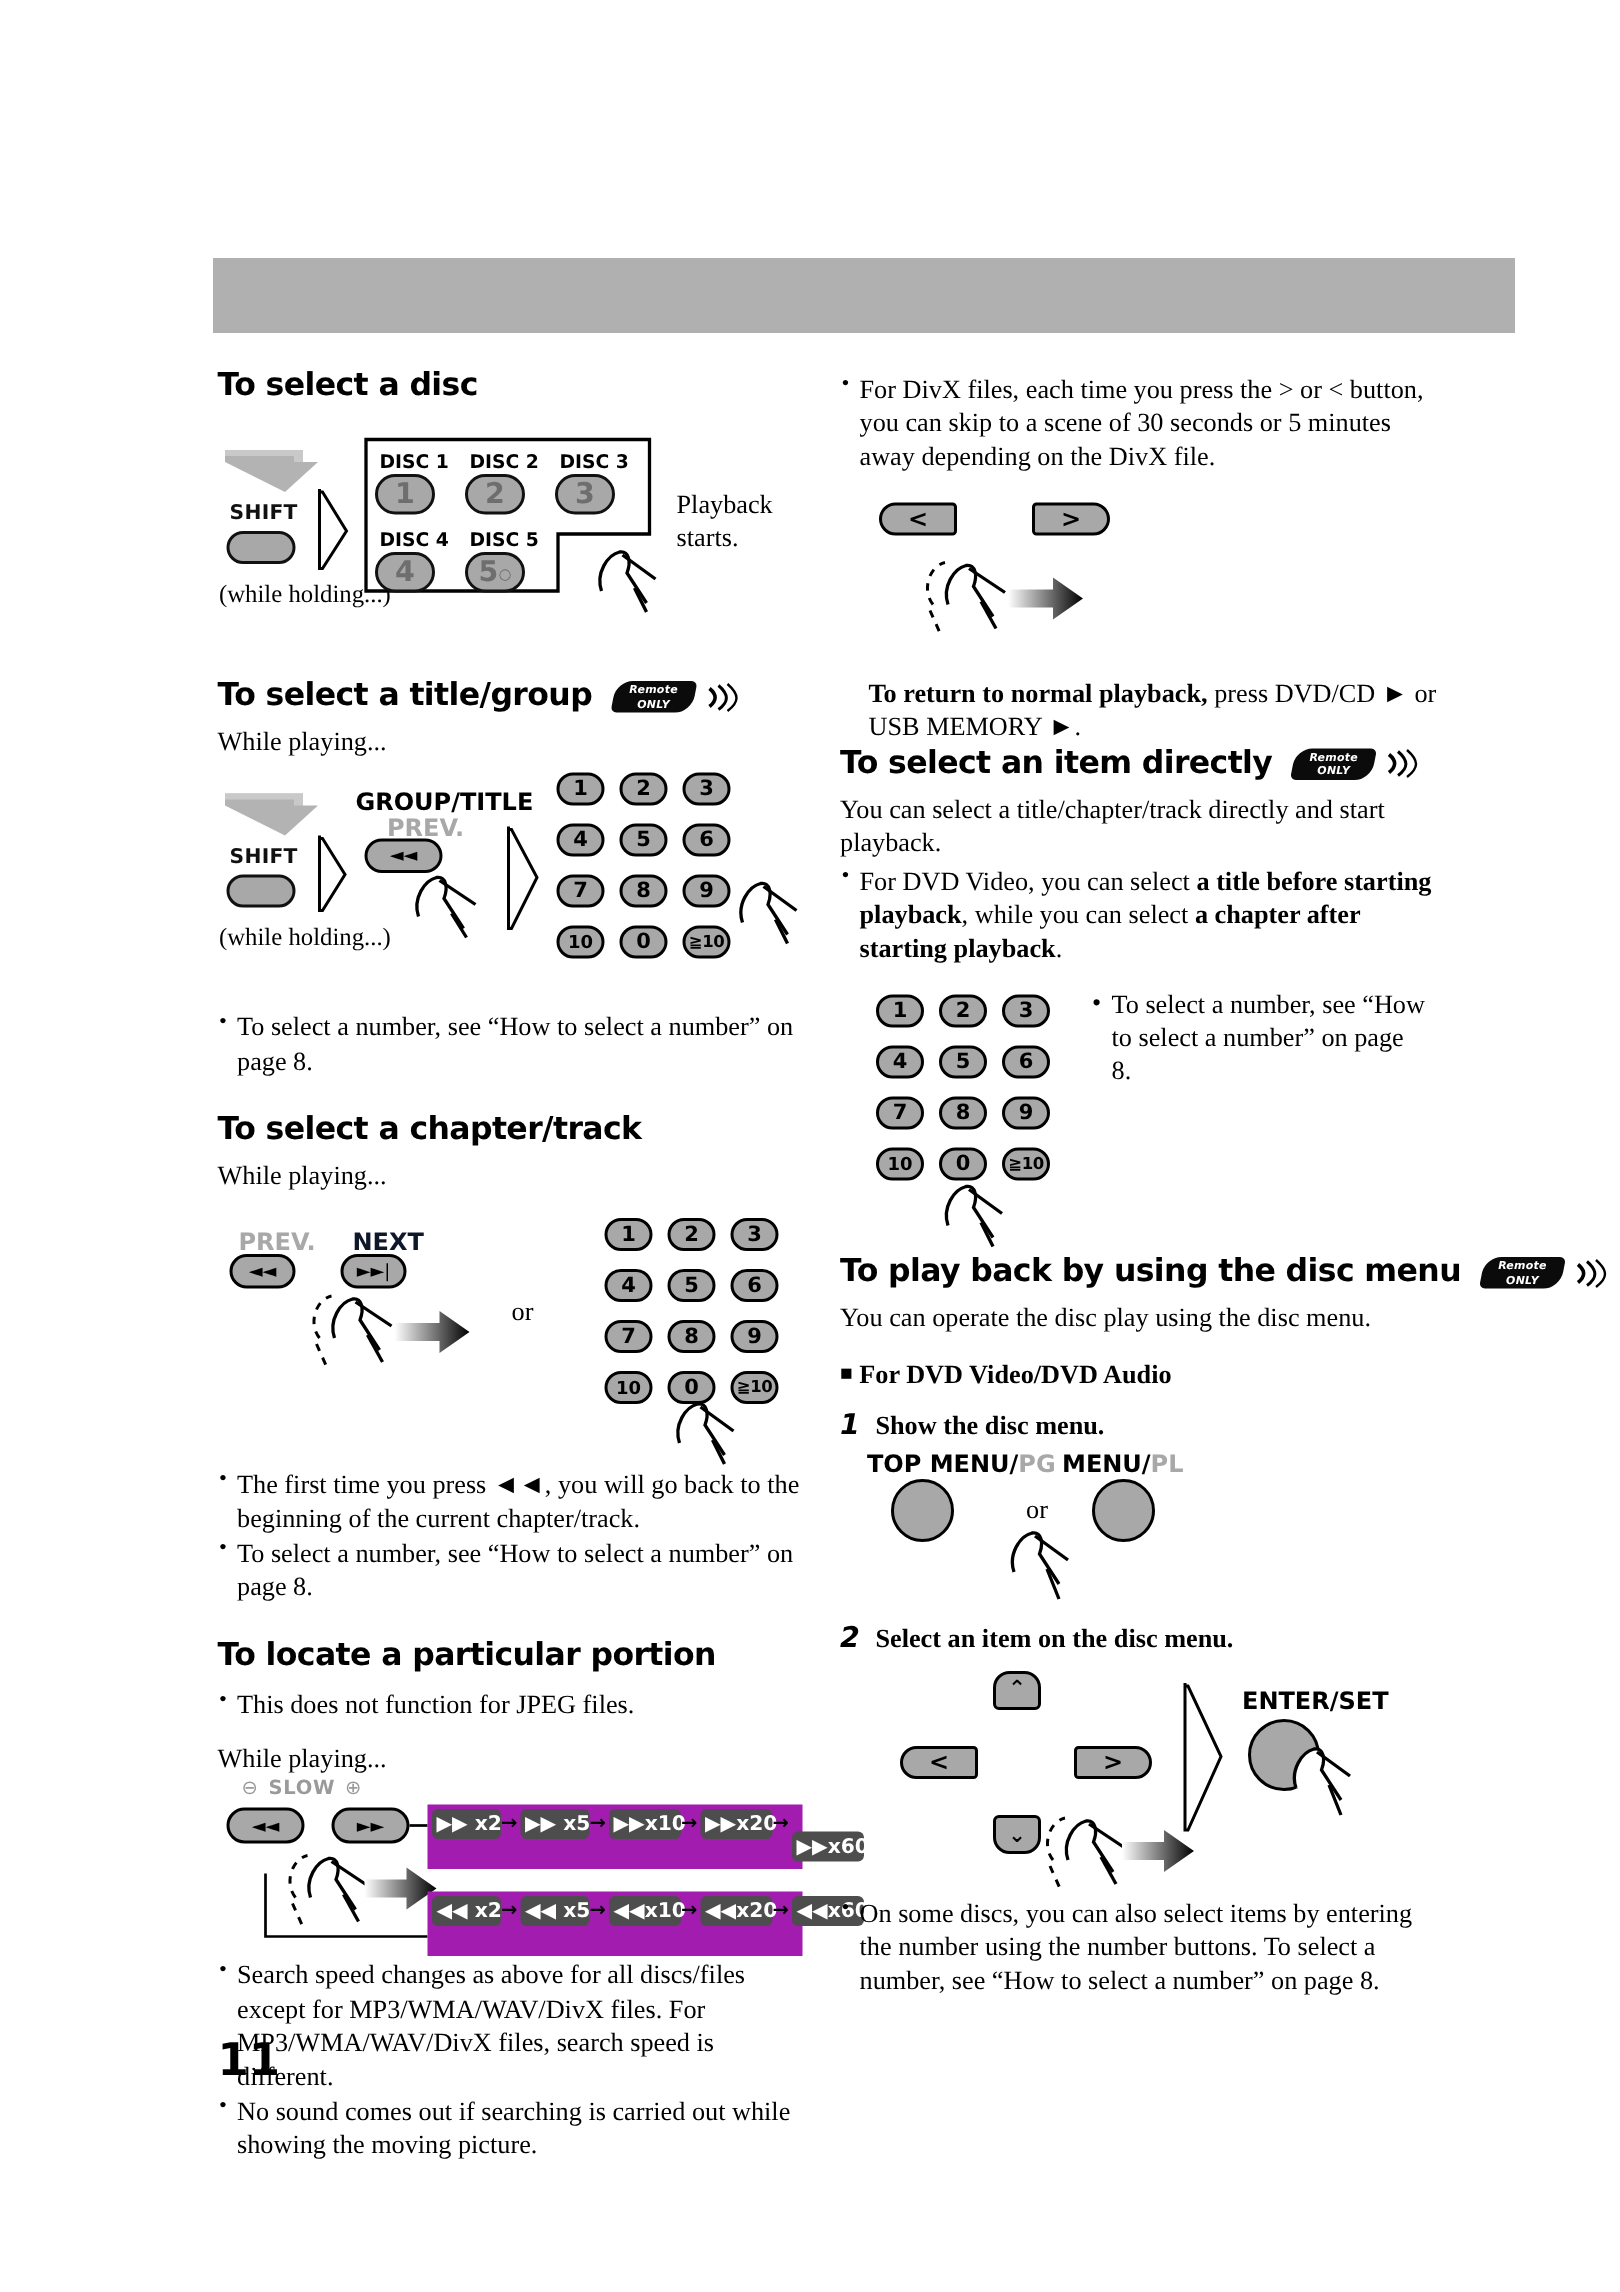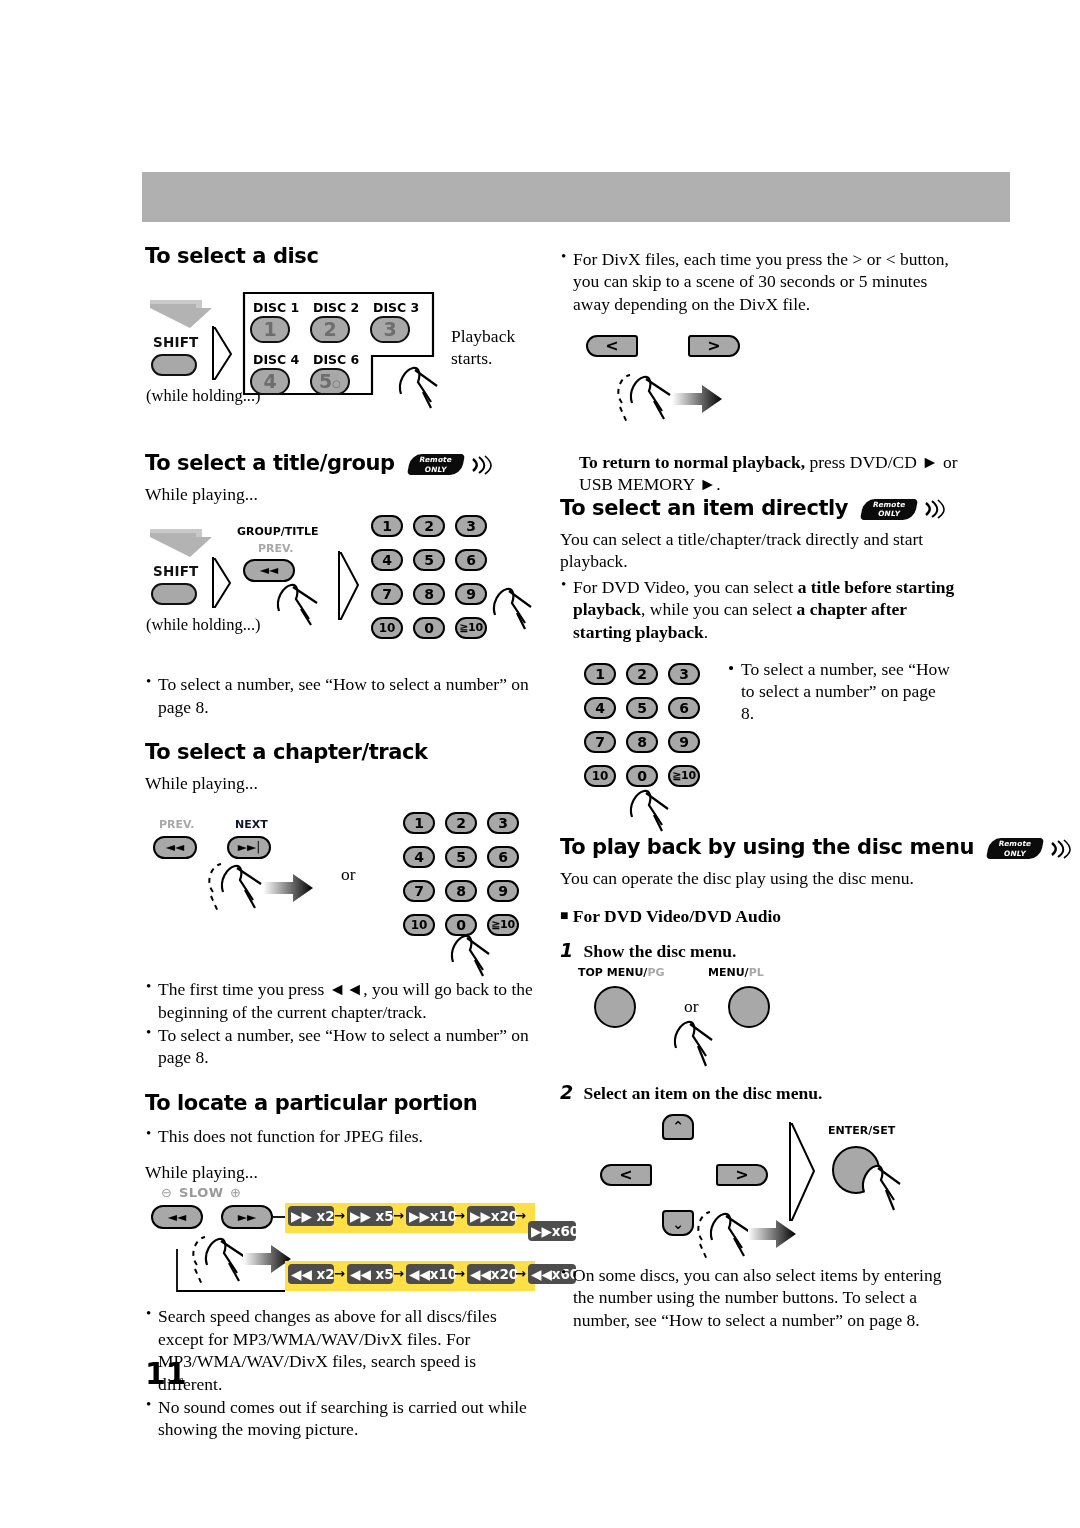--- a/index.html
+++ b/index.html
@@ -174,22 +174,22 @@
     font-family: "DejaVu Sans", sans-serif;
     font-weight: bold;
     font-size: 19px;
     text-align: center;
     line-height: 23px;
   }
 
   
   .speedstrip {
     position: absolute;
-    background: #fde047;
-    height: 30px;
+    background: #a21caf;
+    height: 43px;
   }
   .chip {
     position: absolute;
     height: 20px;
     background: #4d4d4d;
     border-radius: 4px;
     color: #fff;
     font-family: "DejaVu Sans", sans-serif;
     font-weight: bold;
     font-size: 13.5px;
@@ -250,21 +250,21 @@
     position: absolute;
     font-family: "Liberation Serif", serif;
     font-size: 17.5px;
     color: #000;
   }
 
   .plainlabel {
     position: absolute;
     font-family: "DejaVu Sans", sans-serif;
     font-weight: bold;
-    font-size: 11px;
+    font-size: 16px;
     color: #000;
   }
   .plainlabel .grey { color: #a8a8a8; }
 
   
   .transport {
     position: absolute;
     width: 44px; height: 23px;
     border: 2.4px solid #000;
     border-radius: 12px;
@@ -346,21 +346,21 @@
       </svg>
 
       <div class="disc-label" style="left:108px;top:24px;">DISC 1</div>
       <div class="disc-label" style="left:168px;top:24px;">DISC 2</div>
       <div class="disc-label" style="left:228px;top:24px;">DISC 3</div>
       <div class="disc-key" style="left:105px;top:40px;">1</div>
       <div class="disc-key" style="left:165px;top:40px;">2</div>
       <div class="disc-key" style="left:225px;top:40px;">3</div>
 
       <div class="disc-label" style="left:108px;top:76px;">DISC 4</div>
-      <div class="disc-label" style="left:168px;top:76px;">DISC 6</div>
+      <div class="disc-label" style="left:168px;top:76px;">DISC 5</div>
       <div class="disc-key" style="left:105px;top:92px;">4</div>
       <div class="disc-key" style="left:165px;top:92px;">
         <span>5</span><span style="font-size:10px;vertical-align:1px;">○</span>
       </div>
 
       <svg width="60" height="58" style="position:absolute;left:246px;top:76px;">
         <path d="M10,42 C6,30 14,18 22,16 C28,15 30,22 27,30 L40,50" fill="#fff" stroke="#000" stroke-width="2.2"></path>
         <path d="M24,18 L46,34" stroke="#000" stroke-width="2.2" fill="none"></path>
         <path d="M32,40 L40,56" stroke="#000" stroke-width="2.2" fill="none"></path>
       </svg>

